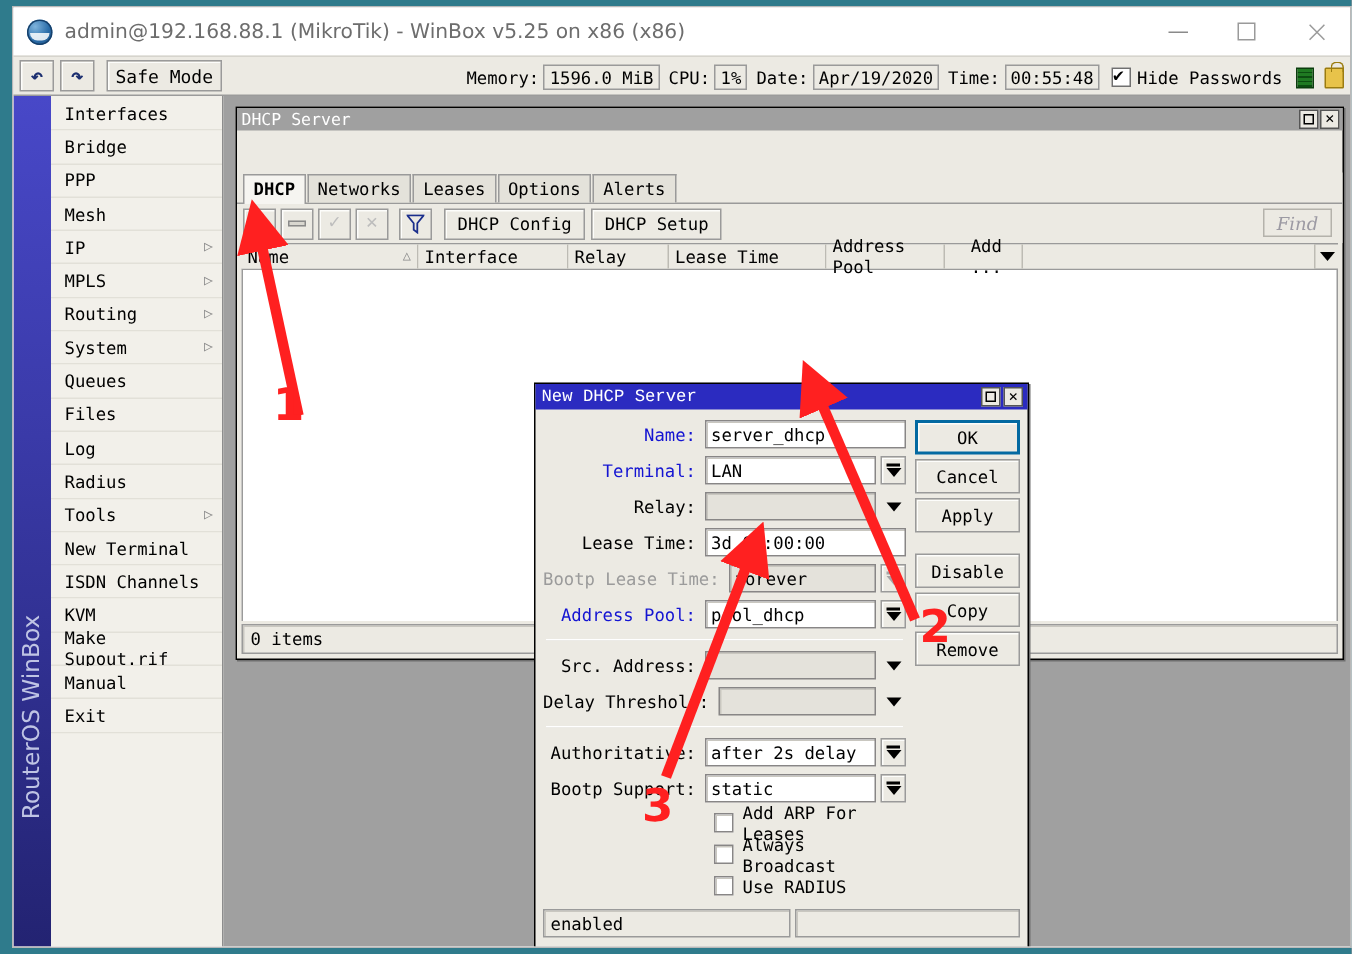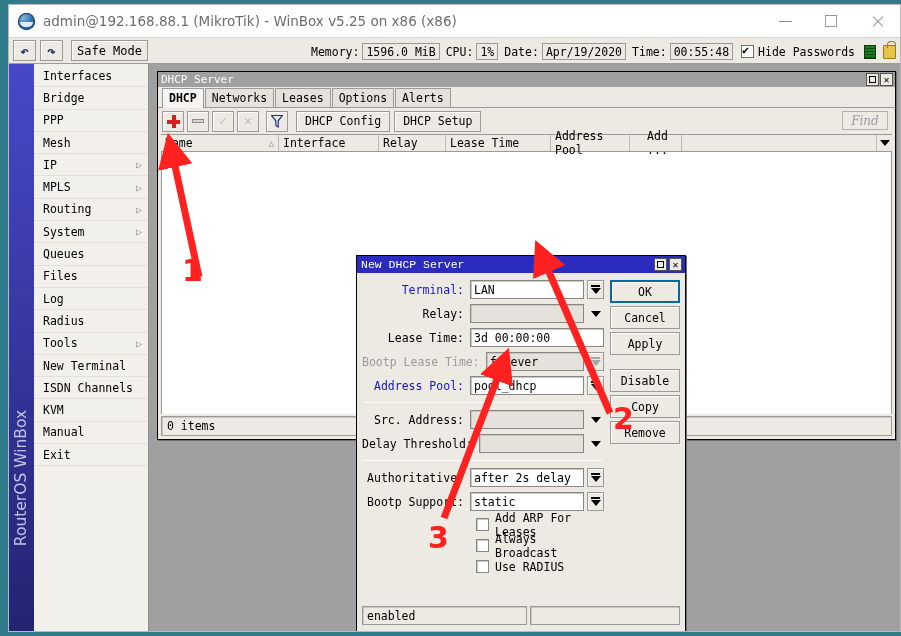--- a/index.html
+++ b/index.html
@@ -194,20 +194,21 @@
     font-size: 10px; color: #000; line-height: 10px;
   }
   .tiny-sq { width: 7px; height: 7px; border: 1.4px solid #000; }
 
   #dhcp-tabs {
     flex: 0 0 21px; height: 21px;
     display: flex; align-items: flex-end;
     background: #eceae3;
     border-bottom: 1px solid #9a9a9a;
     padding-left: 4px;
+    margin-top: 28px;
   }
   .tab {
     font-size: 11.5px; padding: 2px 6px 2px 6px;
     height: 19px; line-height: 15px;
     color: #000; background: #e4e2da;
     border: 1px solid #9a9a9a; border-bottom: none;
     margin-right: 1px;
   }
   .tab.active {
     background: #f6f5f1; font-weight: bold;
@@ -521,20 +522,23 @@
       <div class="menu-item">
           <span>New Terminal</span>
         </div>
       <div class="menu-item">
           <span>ISDN Channels</span>
         </div>
       <div class="menu-item">
           <span>KVM</span>
         </div>
       <div class="menu-item">
+          <span>Make Supout.rif</span>
+        </div>
+      <div class="menu-item">
           <span>Manual</span>
         </div>
       <div class="menu-item">
           <span>Exit</span>
         </div>
       <div class="menu-fill"></div>
     </div>
 
     <div id="desktop">
 
@@ -630,20 +634,24 @@
               </div>
             <div class="tiny-btn">
                 <span>✕</span>
               </div>
           </div>
         </div>
 
         <div id="nd-body">
           <div id="nd-form">
 
+            <div class="frow">
+              <div class="flabel blue">Name:</div>
+              <div class="finput">server_dhcp</div>
+            </div>
 
             <div class="frow">
               <div class="flabel blue">Terminal:</div>
               <div class="finput">LAN</div>
               <div class="fdd">
                   <span class="dd-bar">
                     <i></i>
                     <span class="tri-solid"></span>
                   </span>
                 </div>

